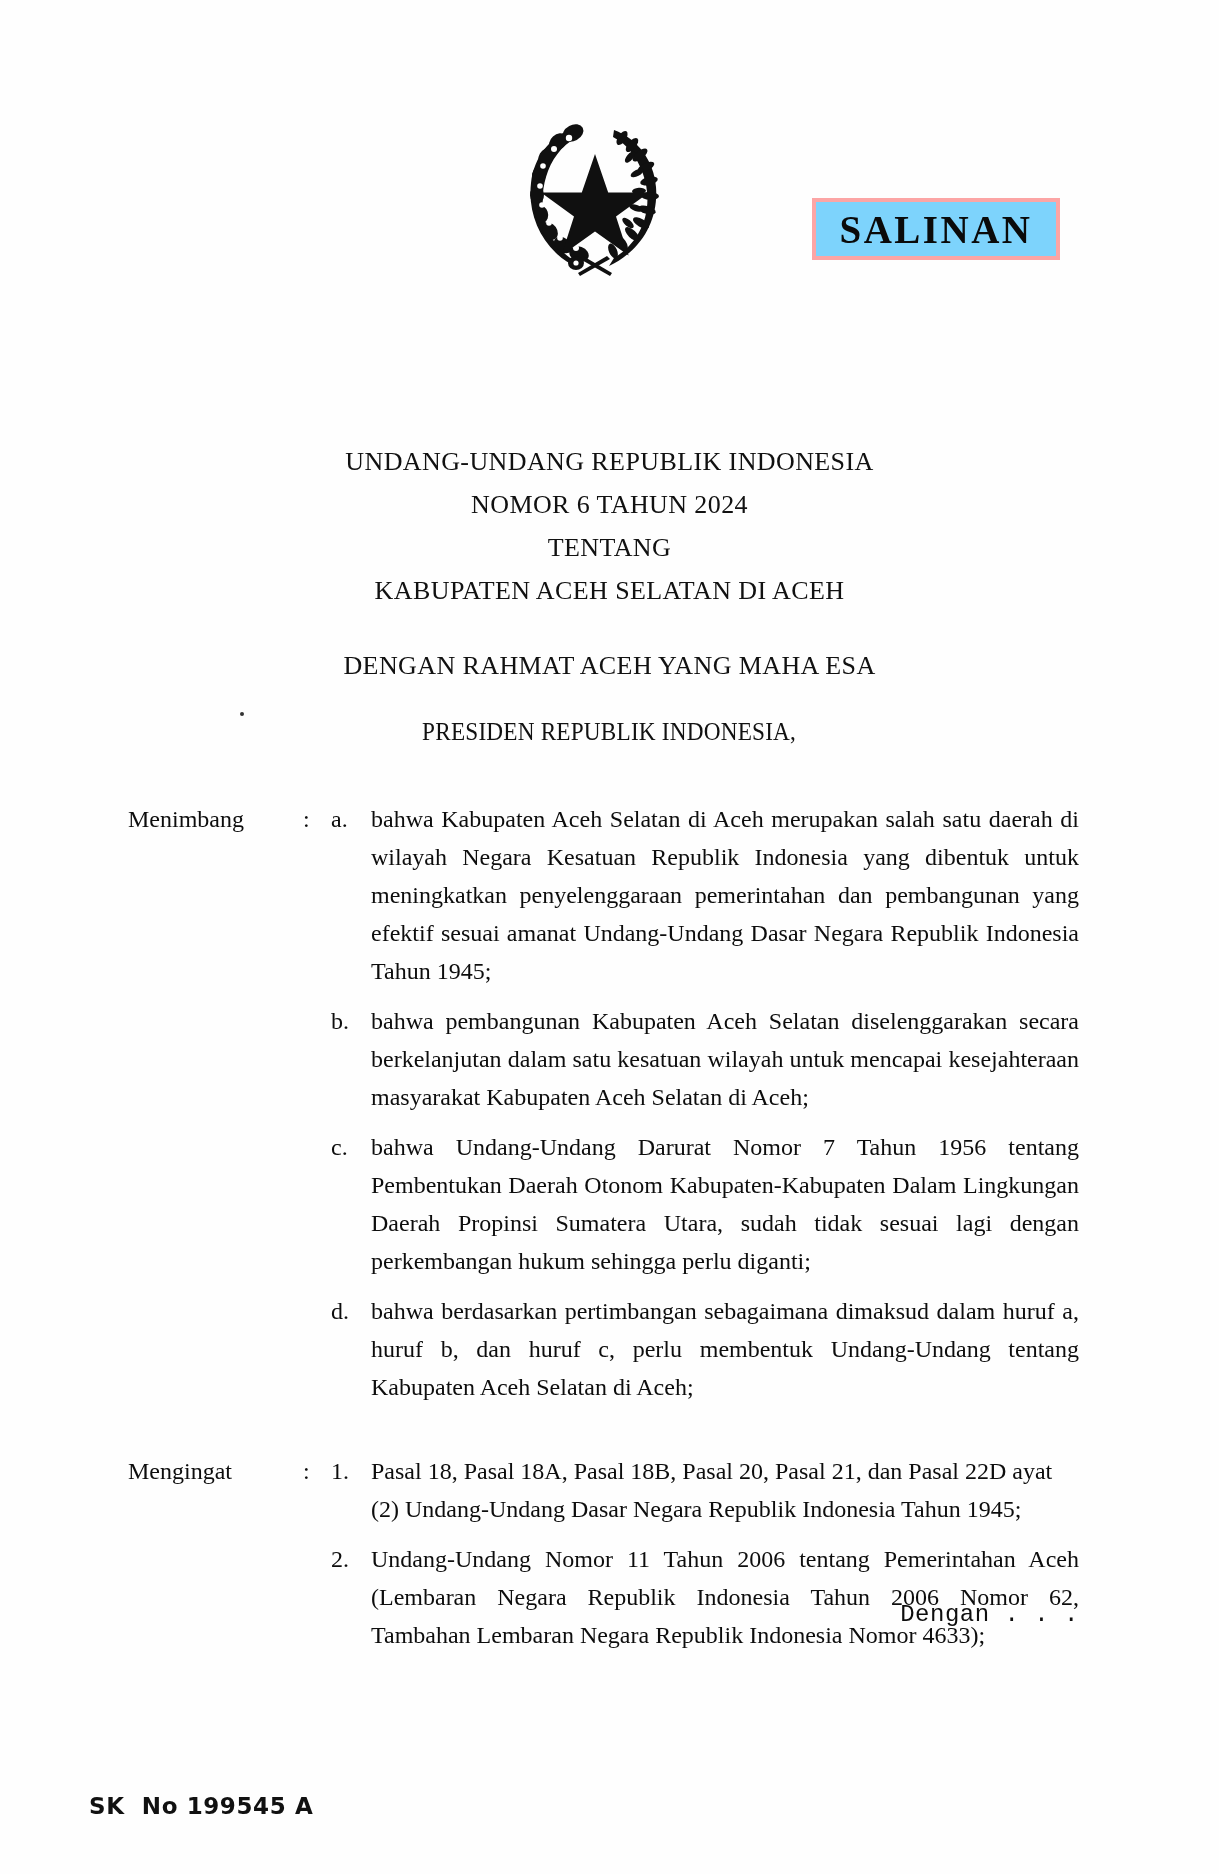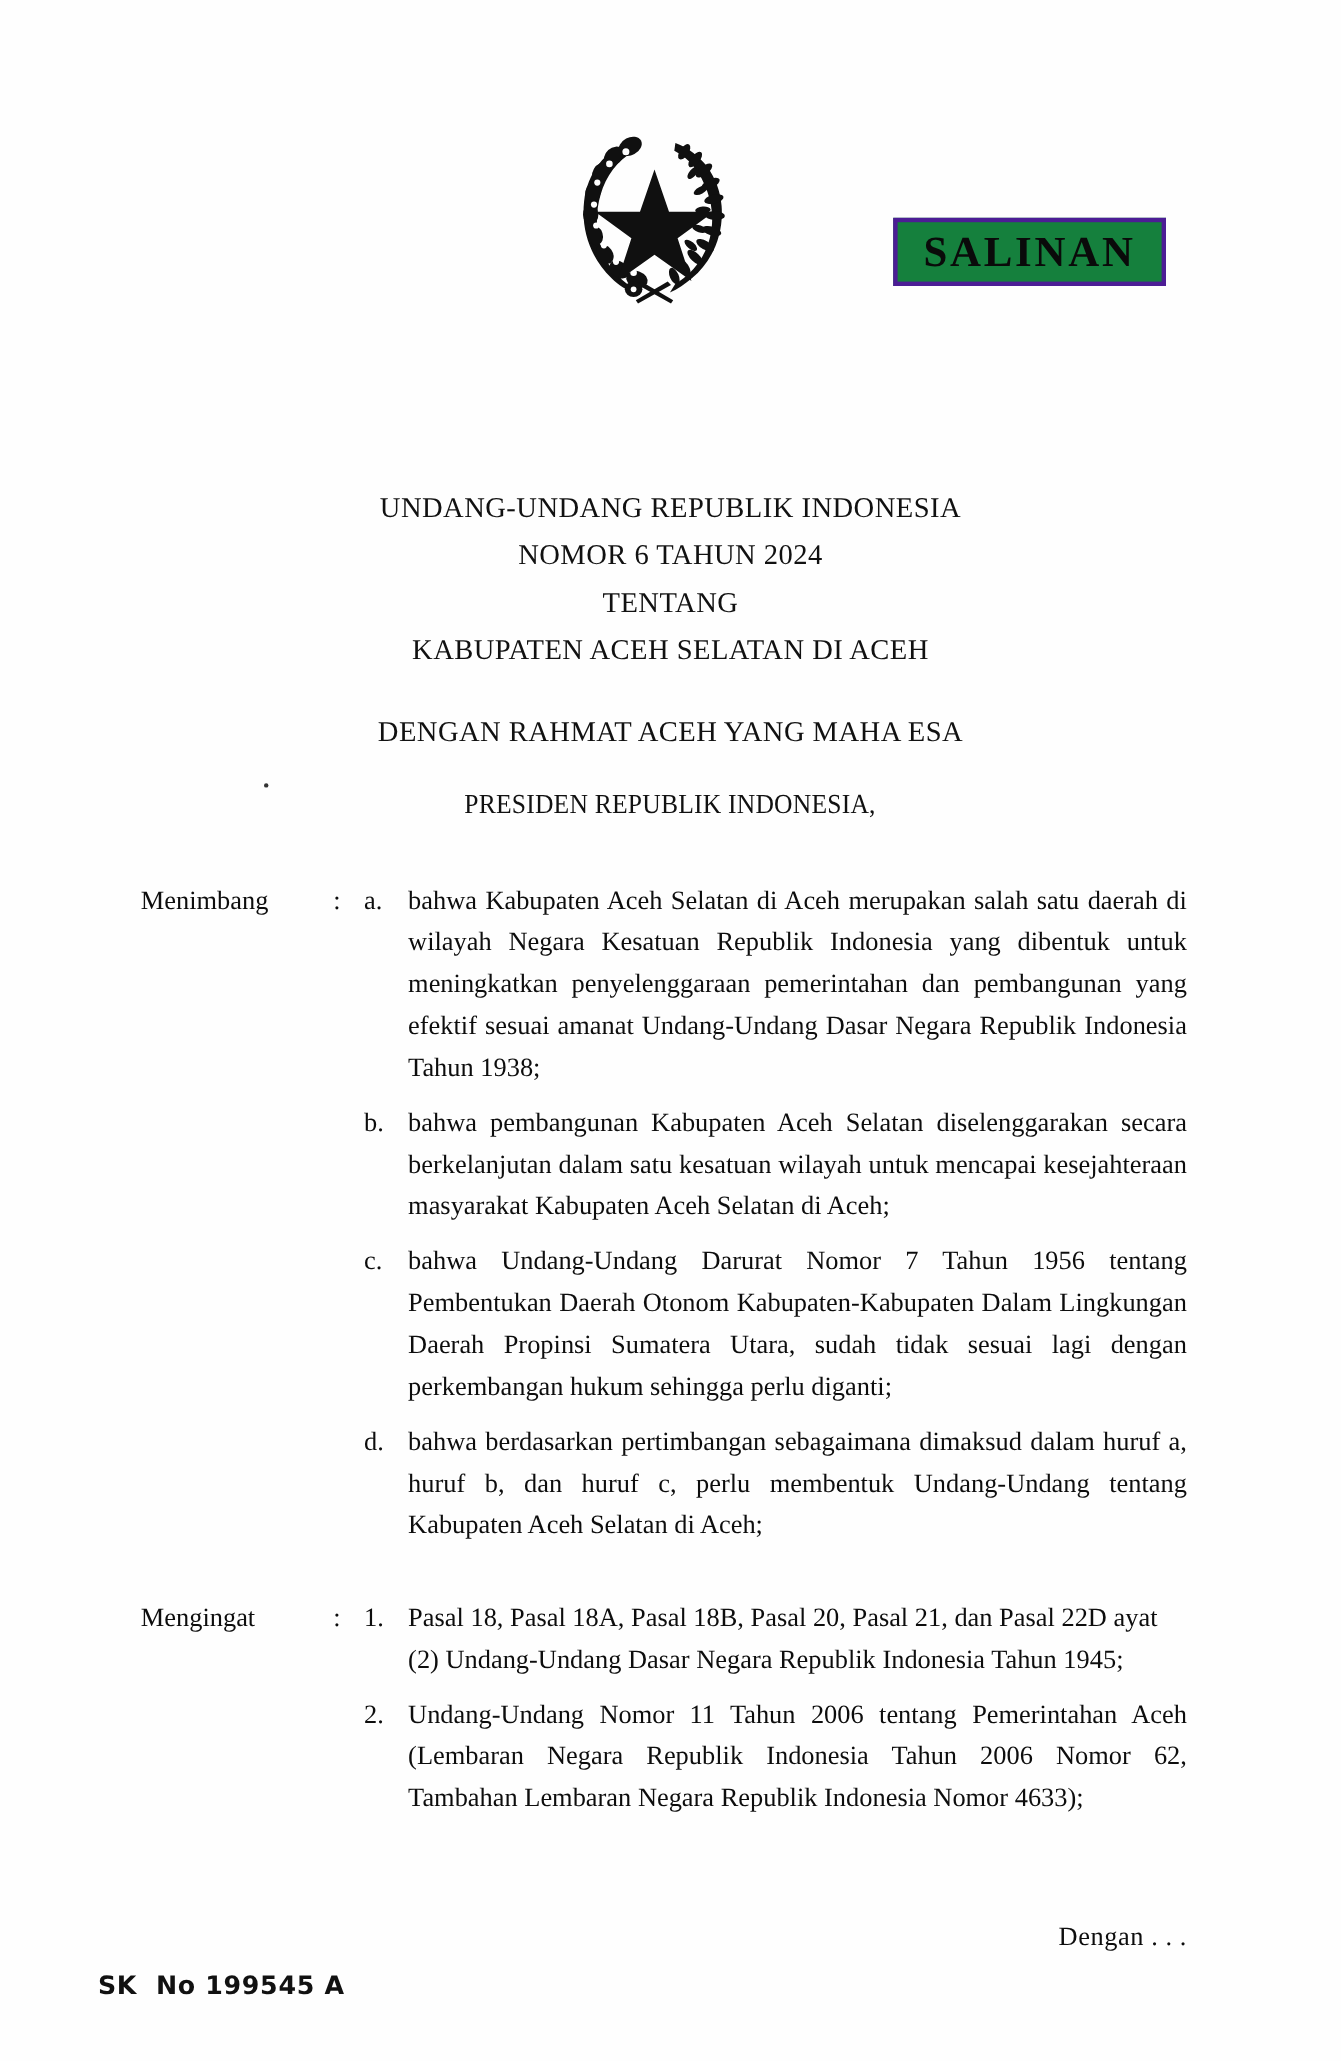--- a/index.html
+++ b/index.html
@@ -39,26 +39,26 @@
     height: 170px;
   }
   .emblem svg { display: block; width: 170px; height: 170px; }
 
   .salinan-stamp {
     position: absolute;
     left: 812px;
     top: 103px;
     width: 248px;
     height: 62px;
-    border: 4px solid #4c1d95;
+    border: 4px solid #fca5a5;
     box-sizing: border-box;
     display: flex;
     align-items: center;
     justify-content: center;
-    background: #15803d;
+    background: #7dd3fc;
   }
   .salinan-stamp span {
     font-family: "Liberation Serif", "DejaVu Serif", serif;
     font-weight: bold;
     font-size: 39px;
     letter-spacing: 2.5px;
     line-height: 1;
     color: #0a0a0a;
   }
 
@@ -170,24 +170,25 @@
     hyphens: none;
   }
   .item-text.no-justify { text-align: left; }
 
   .group-gap { height: 46px; }
 
   
   .catchword {
     position: absolute;
     right: 140px;
-    top: 1748px;
+    top: 1601px;
     font-size: 24px;
     letter-spacing: 0.5px;
     white-space: nowrap;
+    font-family: Liberation Mono, monospace;
   }
 
   .sk-footer {
     position: absolute;
     left: 74px;
     top: 1793px;
     font-family: "DejaVu Sans", "Liberation Sans", sans-serif;
     font-weight: bold;
     font-size: 23px;
     letter-spacing: 0.6px;
@@ -285,21 +286,21 @@
   </div>
 
   <div class="clause-area">
 
     <div class="clause-row">
       <div class="row-label">Menimbang</div>
       <div class="row-colon">:</div>
       <div class="row-items">
         <div class="item">
           <div class="item-marker">a.</div>
-          <div class="item-text">bahwa Kabupaten Aceh Selatan di Aceh merupakan salah satu daerah di wilayah Negara Kesatuan Republik Indonesia yang dibentuk untuk meningkatkan penyelenggaraan pemerintahan dan pembangunan yang efektif sesuai amanat Undang-Undang Dasar Negara Republik Indonesia Tahun 1938;</div>
+          <div class="item-text">bahwa Kabupaten Aceh Selatan di Aceh merupakan salah satu daerah di wilayah Negara Kesatuan Republik Indonesia yang dibentuk untuk meningkatkan penyelenggaraan pemerintahan dan pembangunan yang efektif sesuai amanat Undang-Undang Dasar Negara Republik Indonesia Tahun 1945;</div>
         </div>
         <div class="item">
           <div class="item-marker">b.</div>
           <div class="item-text">bahwa pembangunan Kabupaten Aceh Selatan diselenggarakan secara berkelanjutan dalam satu kesatuan wilayah untuk mencapai kesejahteraan masyarakat Kabupaten Aceh Selatan di Aceh;</div>
         </div>
         <div class="item">
           <div class="item-marker">c.</div>
           <div class="item-text">bahwa Undang-Undang Darurat Nomor 7 Tahun 1956 tentang Pembentukan Daerah Otonom Kabupaten-Kabupaten Dalam Lingkungan Daerah Propinsi Sumatera Utara, sudah tidak sesuai lagi dengan perkembangan hukum sehingga perlu diganti;</div>
         </div>
         <div class="item">

